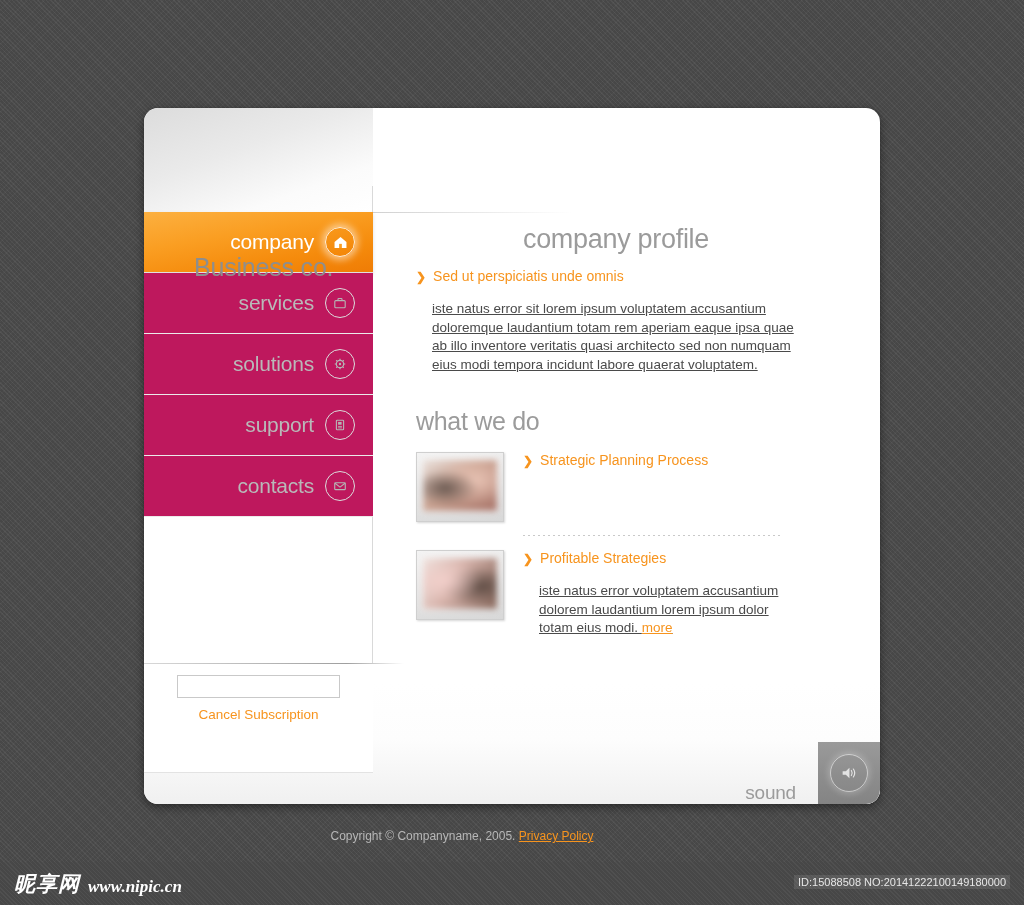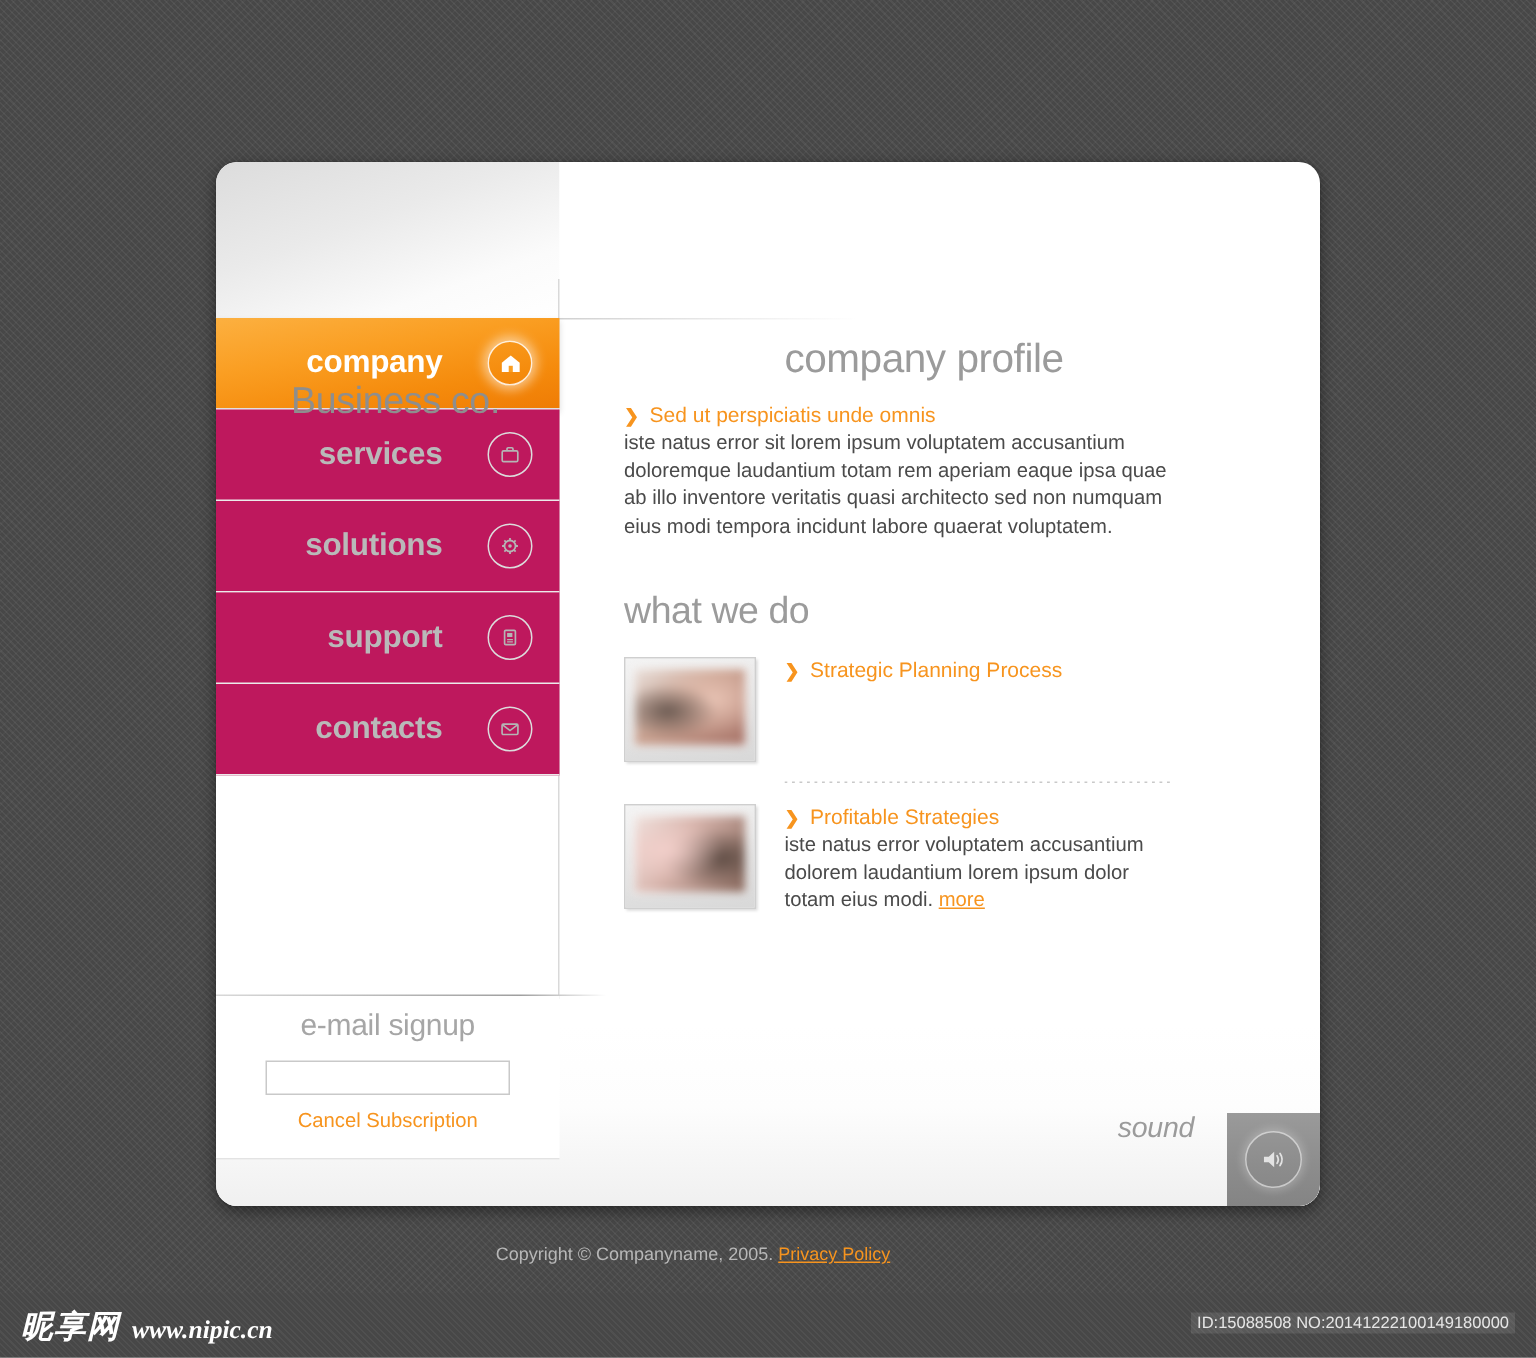--- a/index.html
+++ b/index.html
@@ -112,23 +112,22 @@
     justify-content: flex-end;
     padding-right: 18px;
     box-sizing: border-box;
     border-bottom: 1px solid #eceaea;
     background: #be185d;
     cursor: pointer;
   }
   .nav-item .nav-label {
     font-size: 21px;
     color: #b9b9b9;
-    margin-right: 30px;
+    margin-right: 11px;
     letter-spacing: -0.2px;
-    font-weight: bold;
   }
   .nav-item.active {
     background: linear-gradient(170deg, #fcb040 0%, #fa9e22 38%, #f58b0c 72%, #ef7c05 100%);
     border-bottom: 1px solid #e0e0e0;
     box-shadow: 0 2px 4px rgba(0,0,0,0.13);
   }
   .nav-item.active .nav-label {
     color: #ffffff;
   }
   .nav-ico {
@@ -214,22 +213,23 @@
   .chev {
     color: #f7941e;
     font-size: 12px;
     font-weight: bold;
     margin-right: 7px;
   }
   .body-text {
     font-size: 13.5px;
     line-height: 18.5px;
     color: #4a4a4a;
-    margin: 0;
+    margin: 16px;
     max-width: 372px;
+    text-decoration: underline;
   }
   .sec-title2 {
     font-size: 25px;
     color: #9b9b9b;
     letter-spacing: -0.3px;
     margin: 33px 0 16px 0;
     font-weight: 400;
   }
 
   .wwd-item {
@@ -285,23 +285,22 @@
 
   
   #sound-row {
     position: absolute;
     left: 0;
     bottom: 0;
     width: 736px;
     height: 62px;
     z-index: 6;
     display: flex;
-    align-items: flex-start;
+    align-items: flex-end;
     justify-content: flex-end;
-    font-style: italic;
   }
   .sound-label {
     font-size: 19px;
     color: #9b9b9b;
     letter-spacing: -0.2px;
     margin-right: 22px;
   }
   #sound-btn {
     width: 62px;
     height: 62px;
@@ -445,21 +444,20 @@
           <svg width="16" height="16" viewBox="0 0 20 20">
             <rect x="3.4" y="6" width="13.2" height="8.6" rx="1" fill="none" stroke="#b5b5b5" stroke-width="1.4"></rect>
             <path d="M3.8 6.6 L10 11.3 L16.2 6.6" fill="none" stroke="#b5b5b5" stroke-width="1.3"></path>
           </svg>
         </span>
       </div>
 
     </div>
 
     <div id="signup">
-      <div class="signup-title">e-mail signup</div>
       <input class="signup-input" type="text" value="" placeholder="" style="">
       <span class="cancel-link">Cancel Subscription</span>
     </div>
 
     <div id="content">
 
       <h1 class="sec-title">company profile</h1>
 
       <div class="bullet-head">
         <span class="chev">❯</span>

